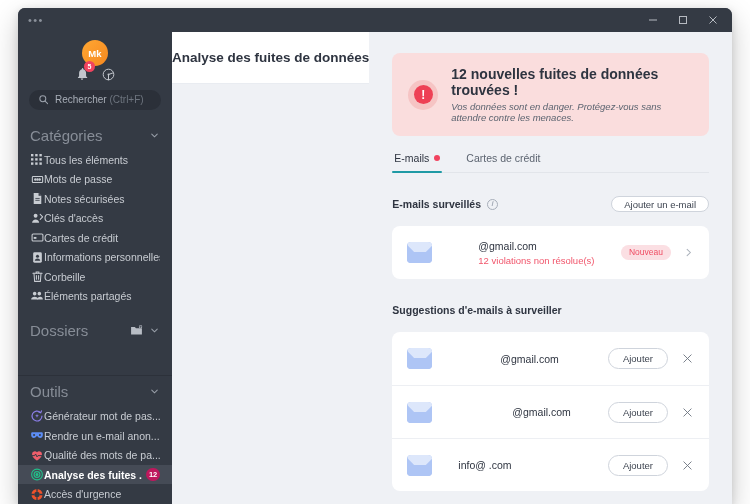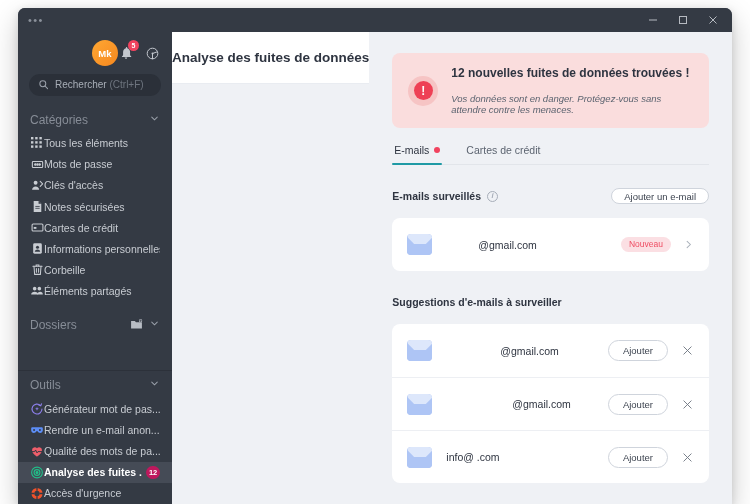--- a/index.html
+++ b/index.html
@@ -57,22 +57,23 @@
     width: 154px;
     background: #343a44;
     display: flex;
     flex-direction: column;
     flex: 0 0 auto;
     padding-top: 4px;
   }
   .sb-top {
     display: flex;
     align-items: center;
-    justify-content: flex-end;
+    justify-content: center;
     padding: 4px 12px 8px 12px;
+    flex-direction: column;
   }
   .avatar {
     width: 26px; height: 26px;
     border-radius: 50%;
     background: linear-gradient(135deg,#ffa733,#f6881f);
     color: #ffffff;
     font-size: 9.5px;
     font-weight: bold;
     display: flex; align-items: center; justify-content: center;
     letter-spacing: 0.2px;
@@ -108,21 +109,21 @@
     gap: 6px;
   }
   .search-box svg { color: #9aa0aa; flex: 0 0 auto; }
   .search-text { font-size: 10px; color: #a8aeb7; white-space: nowrap; }
   .search-hint { color: #6e757f; }
 
   .sec-header {
     display: flex; align-items: center; justify-content: space-between;
     padding: 7px 12px 6px 12px;
     color: #878d97;
-    font-size: 12px;
+    font-size: 15px;
   }
   .sec-header .sec-right { display: flex; align-items: center; gap: 6px; }
   .chev { color: #9aa0aa; }
 
   .nav-item {
     display: flex;
     align-items: center;
     padding: 0 12px;
     height: 24.5px;
     color: #c8ccd2;
@@ -206,21 +207,21 @@
   .alert-icon {
     width: 19px; height: 19px;
     border-radius: 50%;
     background: #ee4055;
     color: #ffffff;
     font-size: 12px;
     font-weight: bold;
     display: flex; align-items: center; justify-content: center;
     line-height: 1;
   }
-  .alert-title { font-size: 12px; font-weight: bold; color: #2e3440; margin-bottom: 13px; }
+  .alert-title { font-size: 14px; font-weight: bold; color: #2e3440; margin-bottom: 3px; }
   .alert-sub { font-size: 9.5px; color: #5c6470; font-style: italic; }
 
   .tabs {
     margin-top: 16px;
     display: flex;
     gap: 22px;
     border-bottom: 1px solid #e2e5ea;
     position: relative;
   }
   .tab {
@@ -451,38 +452,38 @@
               <circle cx="12" cy="12" r="1.3" fill="currentColor"></circle>
               <circle cx="16" cy="12" r="1.3" fill="currentColor"></circle>
             </svg>
         </span>
         <span class="label">Mots de passe</span>
       </div>
 
       <div class="nav-item">
         <span class="nico">
           <svg width="13" height="13" viewBox="0 0 24 24" fill="currentColor">
-              <circle cx="8.5" cy="7" r="3.6"></circle>
-              <path d="M2 20c0-3.6 2.9-6 6.5-6s6.5 2.4 6.5 6z"></path>
-              <path d="M17 4.5l4.5 4.5-4.5 4.5" fill="none" stroke="currentColor" stroke-width="2" stroke-linecap="round" stroke-linejoin="round"></path>
-            </svg>
-        </span>
-        <span class="label">Clés d'accès</span>
-      </div>
-
-      <div class="nav-item">
-        <span class="nico">
-          <svg width="13" height="13" viewBox="0 0 24 24" fill="currentColor">
               <path d="M5 2h9l5 5v15H5z" opacity="1"></path>
               <path d="M14 2v5h5" fill="#343a44"></path>
               <rect x="8" y="11" width="8" height="1.5" fill="#343a44"></rect>
               <rect x="8" y="14.5" width="8" height="1.5" fill="#343a44"></rect>
             </svg>
         </span>
         <span class="label">Notes sécurisées</span>
+      </div>
+
+      <div class="nav-item">
+        <span class="nico">
+          <svg width="13" height="13" viewBox="0 0 24 24" fill="currentColor">
+              <circle cx="8.5" cy="7" r="3.6"></circle>
+              <path d="M2 20c0-3.6 2.9-6 6.5-6s6.5 2.4 6.5 6z"></path>
+              <path d="M17 4.5l4.5 4.5-4.5 4.5" fill="none" stroke="currentColor" stroke-width="2" stroke-linecap="round" stroke-linejoin="round"></path>
+            </svg>
+        </span>
+        <span class="label">Clés d'accès</span>
       </div>
 
       <div class="nav-item">
         <span class="nico">
           <svg width="13" height="13" viewBox="0 0 24 24" fill="none" stroke="currentColor" stroke-width="2">
               <rect x="2" y="5.5" width="20" height="13" rx="2"></rect>
               <rect x="5" y="11" width="5" height="3.5" fill="currentColor" stroke="none"></rect>
             </svg>
         </span>
         <span class="label">Cartes de crédit</span>
@@ -645,20 +646,21 @@
           <button class="pill-btn">Ajouter un e-mail</button>
         </div>
 
         <div class="card">
           <div class="email-row">
             <div class="env">
                 <div class="env-inner"></div>
               </div>
             <div class="email-meta">
               <div class="email-addr">@gmail.com</div>
+              <div class="email-sub">12 violations non résolue(s)</div>
             </div>
             <div class="row-right">
               <span class="badge-new">Nouveau</span>
               <span class="chev-right">
                 <svg width="11" height="11" viewBox="0 0 24 24" fill="none" stroke="currentColor" stroke-width="2.2" stroke-linecap="round">
                     <polyline points="9,5 16,12 9,19"></polyline>
                   </svg>
               </span>
             </div>
           </div>
@@ -701,21 +703,21 @@
                     <line x1="20" y1="4" x2="4" y2="20"></line>
                   </svg>
               </span>
             </div>
           </div>
 
           <div class="email-row">
             <div class="env">
                 <div class="env-inner"></div>
               </div>
-            <div class="sugg-addr" style="margin-left:14px;">info@                .com</div>
+            <div class="sugg-addr" style="margin-left:26px;">info@                .com</div>
             <div class="row-right">
               <button class="add-btn">Ajouter</button>
               <span class="x-btn">
                 <svg width="11" height="11" viewBox="0 0 24 24" fill="none" stroke="currentColor" stroke-width="2" stroke-linecap="round">
                     <line x1="4" y1="4" x2="20" y2="20"></line>
                     <line x1="20" y1="4" x2="4" y2="20"></line>
                   </svg>
               </span>
             </div>
           </div>

